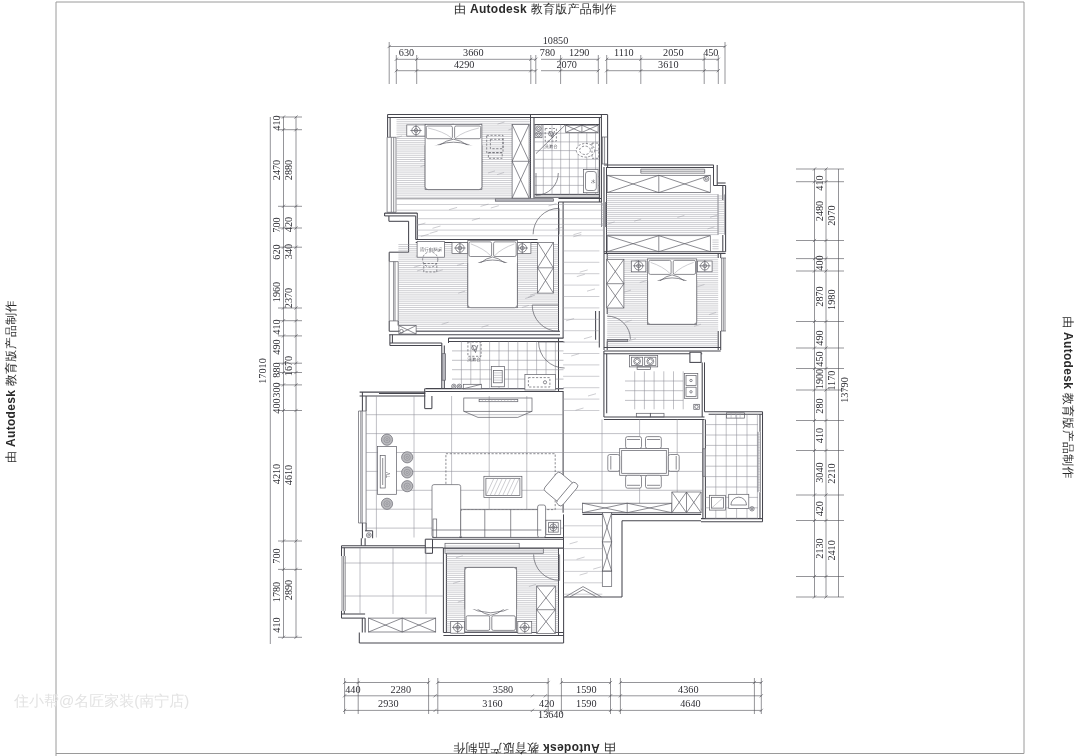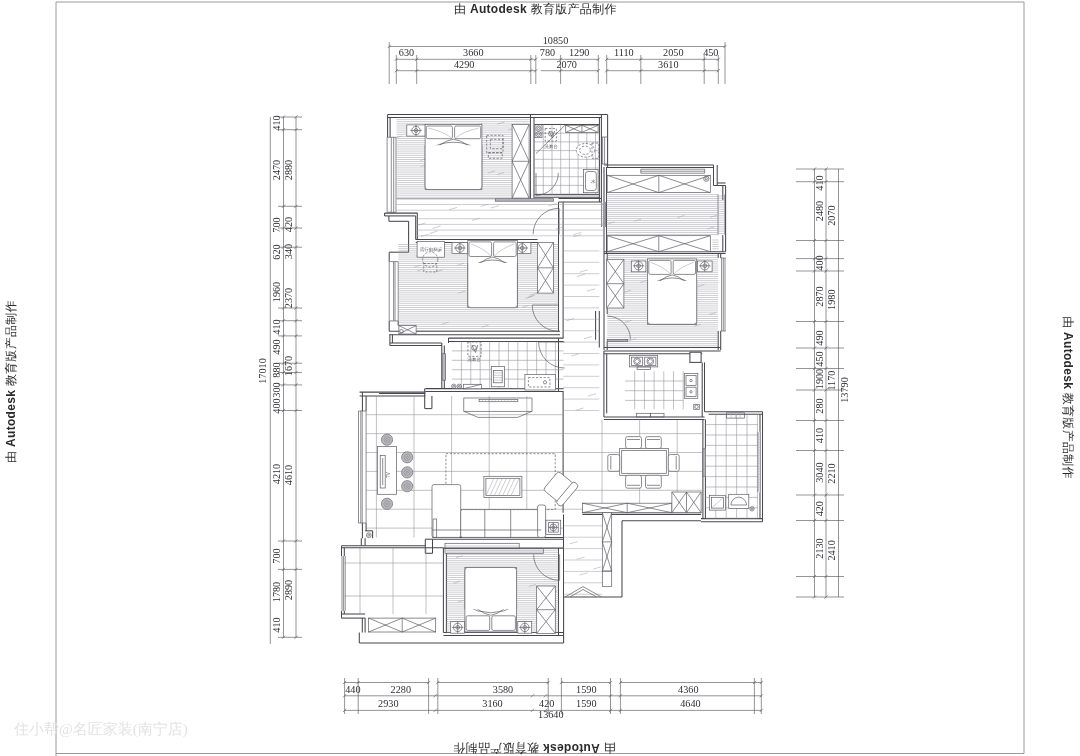--- a/index.html
+++ b/index.html
@@ -21,21 +21,21 @@
 <body>
 
 <div class="stamp" style="left:454px; top:1px;">由 <b>Autodesk</b> 教育版产品制作</div>
 
 <div class="stamp" style="left:453px; top:739px; transform:rotate(180deg);">由 <b>Autodesk</b> 教育版产品制作</div>
 
 <div class="stamp" style="left:-76px; top:373px; transform:rotate(-90deg); width:174px; text-align:center;">由 <b>Autodesk</b> 教育版产品制作</div>
 
 <div class="stamp" style="left:980px; top:389px; transform:rotate(90deg); width:174px; text-align:center;">由 <b>Autodesk</b> 教育版产品制作</div>
 
-<div style="position:absolute; left:14px; top:720px; font-size:15px; color:#e3e3e3; font-family:Liberation Serif, serif;">住小帮@名匠家装(南宁店)</div>
+<div style="position:absolute; left:14px; top:692px; font-size:15px; color:#e3e3e3; font-family:Liberation Sans, sans-serif;">住小帮@名匠家装(南宁店)</div>
 <svg width="1080" height="756" viewBox="0 0 1080 756">
 
 <g>
       <line class="b" x1="56.0" y1="2.0" x2="1024.0" y2="2.0"></line>
       <line class="b" x1="56.0" y1="2.0" x2="56.0" y2="756.0"></line>
       <line class="b" x1="1024.0" y1="2.0" x2="1024.0" y2="753.5"></line>
       <line class="b" x1="56.0" y1="753.5" x2="1024.0" y2="753.5"></line>
     </g>
 
 <g>

